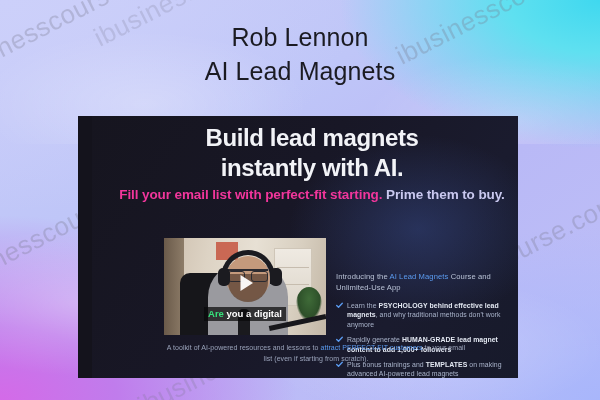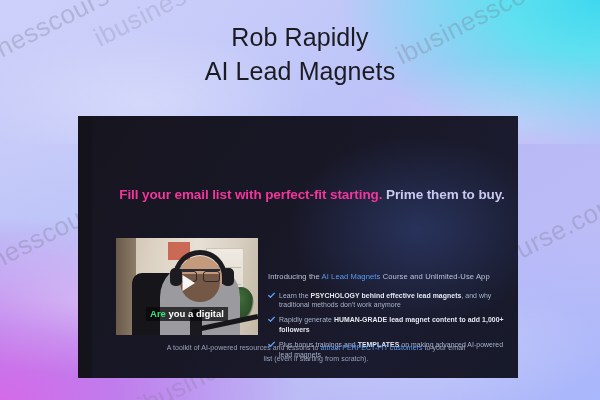--- a/index.html
+++ b/index.html
@@ -130,24 +130,25 @@
   #panel-body {
     position: absolute;
     left: 24px; right: 10px; top: 122px;
     display: flex;
     gap: 10px;
   }
 
   
   #video-thumb {
     position: relative;
-    width: 142px; height: 97px;
+    width: 162px; height: 97px;
     flex: 0 0 auto;
     background: #2b2a28;
     overflow: hidden;
+    margin-left: 48px;
   }
   .vid-wall {
     position: absolute; inset: 0;
     background: linear-gradient(100deg, #cdbfae 0%, #ddd3c4 26%, #e7e0d4 52%, #d8cfc0 78%, #c3b7a6 100%);
   }
   .vid-door {
     position: absolute; left: 0; top: 0; bottom: 0; width: 20px;
     background: linear-gradient(90deg, #6a5a4a, #8d7c68);
   }
   .vid-shelf {
@@ -319,28 +320,32 @@
 <div id="cloudwisp"></div>
 
 <div class="wm f">ibusinesscourse.com</div>
 <div class="wm a">ibusinesscourse.com</div>
 <div class="wm b">ibusinesscourse.com</div>
 <div class="wm c">ibusinesscourse.com</div>
 <div class="wm d">ibusinesscourse.com</div>
 <div class="wm e">ibusinesscourse.com</div>
 
 <div id="page-title">
-  <span class="l1">Rob Rapidly</span>
+  <span class="l1">Rob Lennon</span>
   <span class="l2">AI Lead Magnets</span>
 </div>
 
 <div id="sales-panel">
   <div id="panel-inner">
     <div id="panel-glow"></div>
 
+    <div id="headline">
+      <span>Build lead magnets</span>
+      <span class="h2">instantly with AI.</span>
+    </div>
 
     <div id="subheadline">
       <span class="pink">Fill your email list with perfect-fit starting.</span>
       <span class="lilac">Prime them to buy.</span>
     </div>
 
     <div id="panel-body">
 
       <div id="video-thumb">
         <div class="vid-wall"></div>

